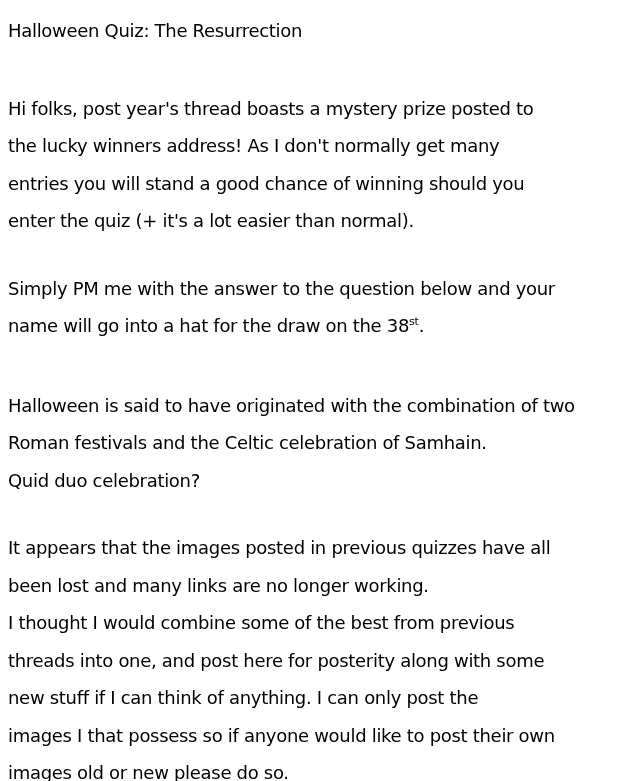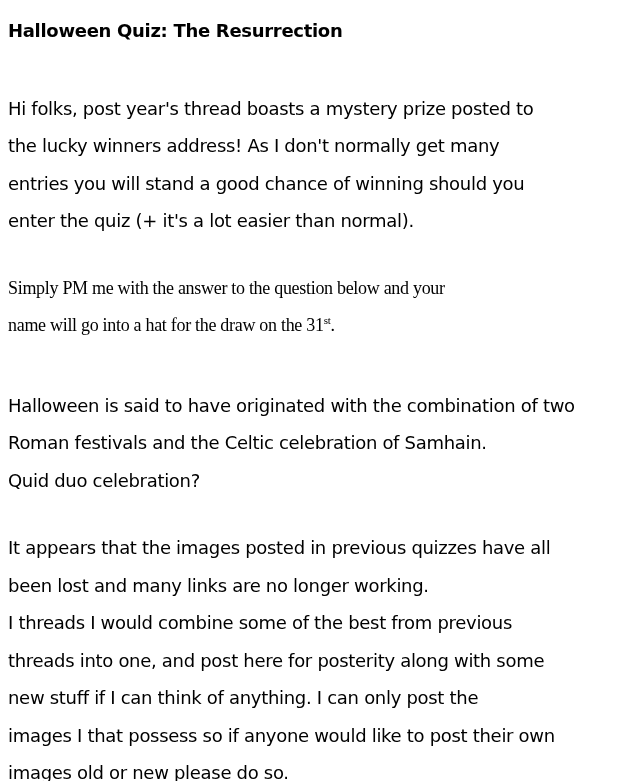--- a/index.html
+++ b/index.html
@@ -23,25 +23,23 @@
     white-space: nowrap;
     line-height: 37.5px;
     height: 37.5px;
   }
   .para {
     margin: 0 0 30px 0;
     padding: 0;
   }
   .para-title {
     margin: 0 0 40px 0;
-    font-weight: bold;
   }
   .para-pm {
     margin-bottom: 42px;
-    font-family: Liberation Serif, serif;
   }
   .para-last {
     margin-bottom: 0;
   }
   sup.ordinal {
     font-size: 11px;
     letter-spacing: -0.2px;
     vertical-align: super;
     line-height: 0;
     text-align: center;
@@ -58,32 +56,32 @@
 
   <p class="para">
     <span class="doc-line">Hi folks, post year's thread boasts a mystery prize posted to</span>
     <span class="doc-line">the lucky winners address! As I don't normally get many</span>
     <span class="doc-line">entries you will stand a good chance of winning should you</span>
     <span class="doc-line">enter the quiz (+ it's a lot easier than normal).</span>
   </p>
 
   <p class="para para-pm">
     <span class="doc-line">Simply PM me with the answer to the question below and your</span>
-    <span class="doc-line"><span>name will go into a hat for the draw on the 31</span><sup class="ordinal">st</sup><span>.</span></span>
+    <span class="doc-line"><span>name will go into a hat for the draw on the 38</span><sup class="ordinal">st</sup><span>.</span></span>
   </p>
 
   <p class="para">
     <span class="doc-line">Halloween is said to have originated with the combination of two</span>
     <span class="doc-line">Roman festivals and the Celtic celebration of Samhain.</span>
     <span class="doc-line">Quid duo celebration?</span>
   </p>
 
   <p class="para para-last">
     <span class="doc-line">It appears that the images posted in previous quizzes have all</span>
     <span class="doc-line">been lost and many links are no longer working.</span>
-    <span class="doc-line">I threads I would combine some of the best from previous</span>
+    <span class="doc-line">I thought I would combine some of the best from previous</span>
     <span class="doc-line">threads into one, and post here for posterity along with some</span>
     <span class="doc-line">new stuff if I can think of anything. I can only post the</span>
     <span class="doc-line">images I that possess so if anyone would like to post their own</span>
     <span class="doc-line">images old or new please do so.</span>
   </p>
 
 </div>
 
 </body></html>

